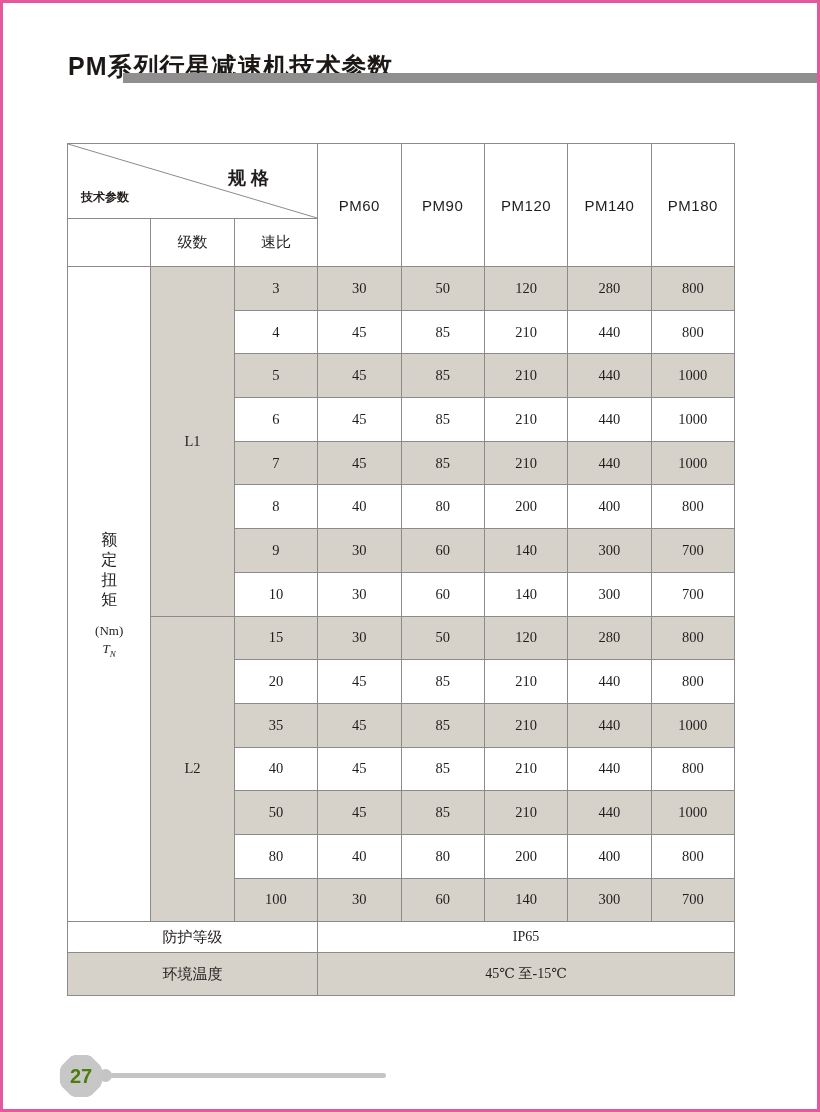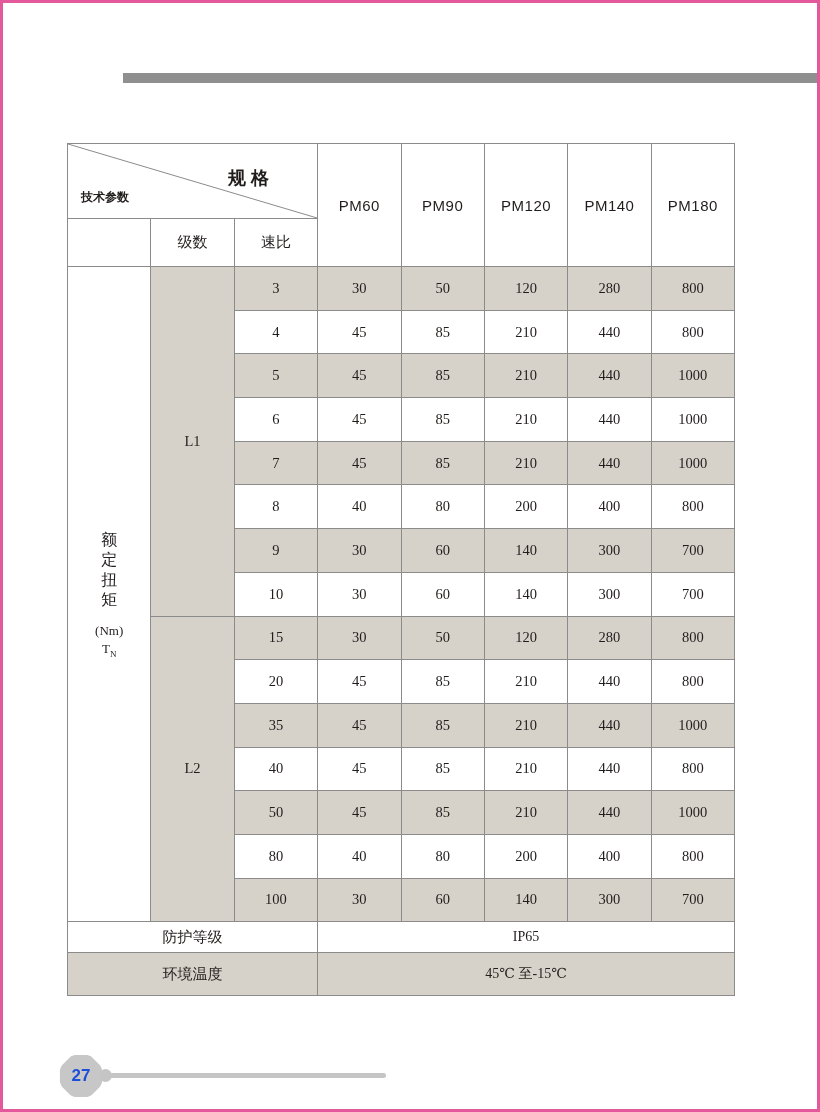--- a/index.html
+++ b/index.html
@@ -65,54 +65,55 @@
     width: 1.05em; margin: 0 auto;
     font-size: 16px; line-height: 1.25;
     word-break: break-all; letter-spacing: 0;
   }
   .torque-unit {
     font-family: "Liberation Serif", "DejaVu Serif", serif;
     font-size: 13px; margin-top: 13px;
   }
   .torque-symbol {
     font-family: "Liberation Serif", "DejaVu Serif", serif;
-    font-size: 13px; margin-top: 2px;
+    font-size: 13px; font-style: italic; margin-top: 2px;
   }
   .torque-symbol sub { font-size: 9px; }
   td.footer-label { font-size: 15px; font-weight: bold; }
   td.footer-value {
     font-family: "Liberation Serif", "DejaVu Serif", serif;
     font-size: 14px;
   }
   
   #footer-gear {
     position: absolute; left: 56px; top: 1051px;
     width: 44px; height: 44px;
   }
   #footer-gear .page-num {
     position: absolute; left: 0; top: 0; width: 44px; height: 44px;
     display: flex; align-items: center; justify-content: center;
-    font-size: 17px; font-weight: bold; color: #1d4ed8;
+    font-size: 20px; font-weight: bold; color: #4d7c0f;
   }
   #footer-dot {
     position: absolute; left: 96px; top: 1066px;
     width: 13px; height: 13px; border-radius: 50%;
     background: #c5c5c5;
   }
   #footer-line {
     position: absolute; left: 107px; top: 1070px;
     width: 276px; height: 5px; border-radius: 3px;
     background: #c5c5c5;
   }
 </style>
 </head>
 <body>
 
 <div id="page">
 
+  <h1 id="page-title">PM系列行星减速机技术参数</h1>
   <div id="title-rule"></div>
 
   <div id="spec-table-wrap">
     <table class="spec">
       <colgroup>
         <col style="width:12.5%">
           <col style="width:12.5%">
           <col style="width:12.5%">
         <col style="width:12.5%">
           <col style="width:12.5%">

